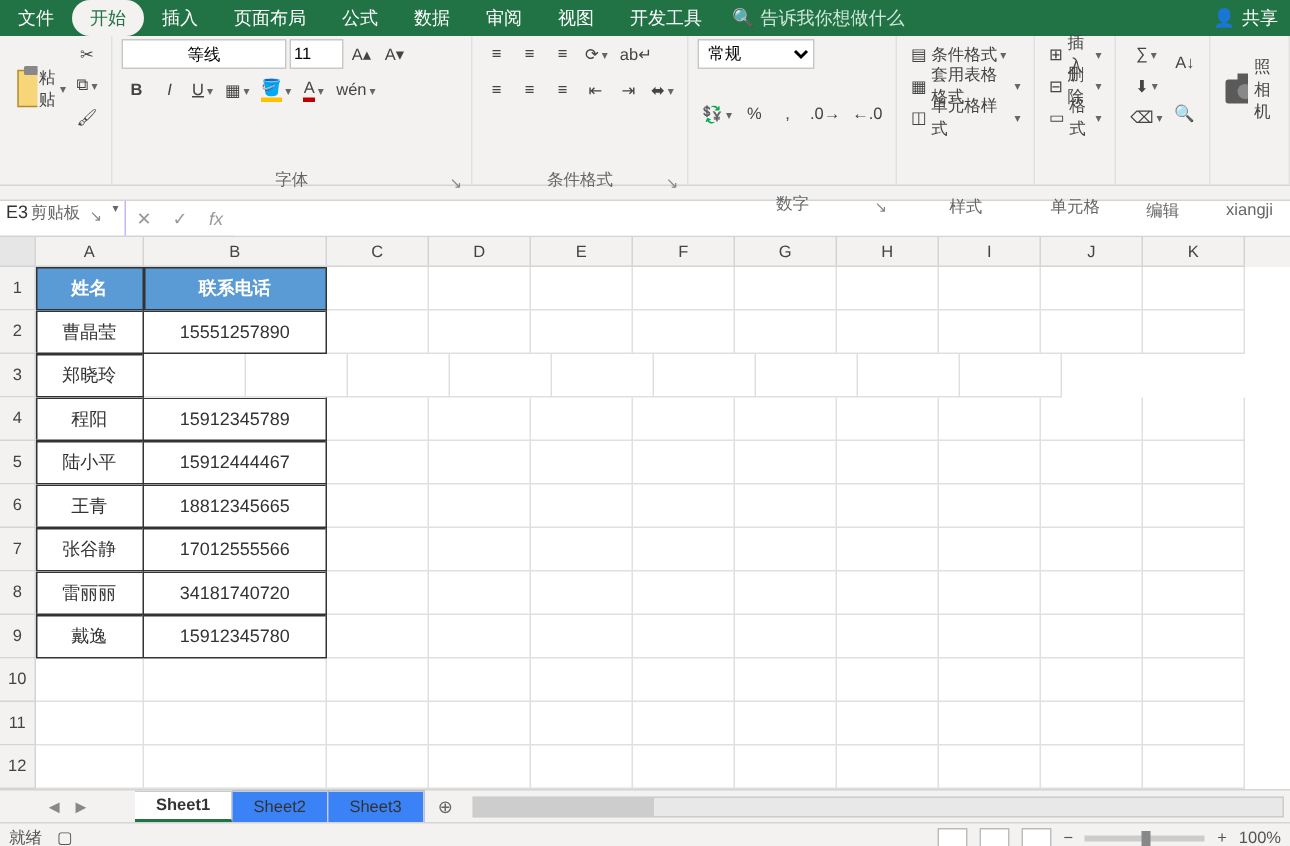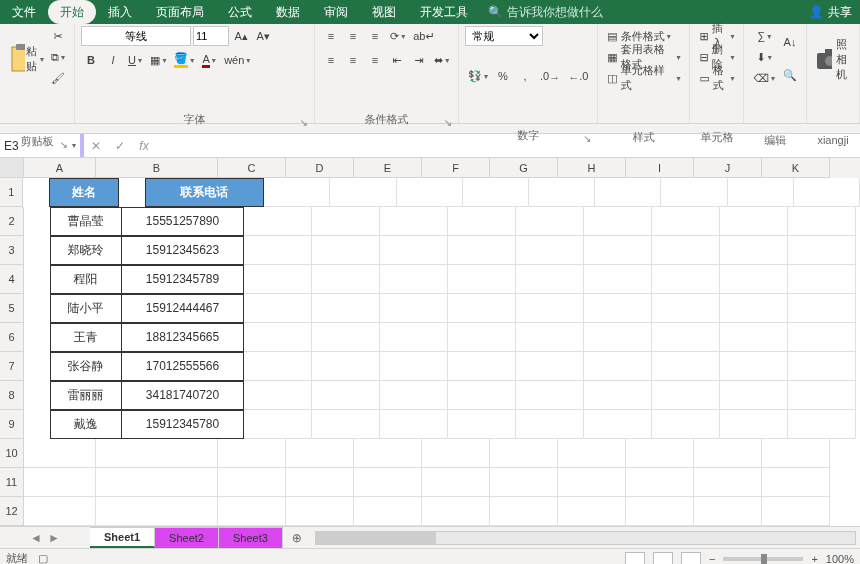--- a/index.html
+++ b/index.html
@@ -23,46 +23,46 @@
 .smbtn { height: 20px; min-width: 20px; font-size: 11px; color: #444; padding: 1px 3px; }
 .dd { font-size: 8px; color: #666; margin-left: 2px; }
 .sel { height: 20px; border: 1px solid #c8c8c8; background: #fff; font-size: 11px; padding: 0 2px; }
 .fontname { width: 110px; text-align: center; }
 .fontsize { width: 36px; }
 .row { display: flex; align-items: center; gap: 2px; }
 .stack { display: flex; flex-direction: column; gap: 1px; }
 
 
 .fbar { height: 24px; border-bottom: 1px solid #d4d4d4; display: flex; align-items: stretch; background: #fff; }
-.namebox { width: 84px; border-right: 4px solid #c4b5fd; display: flex; align-items: center; padding: 0 4px; justify-content: space-between; }
+.namebox { width: 84px; border-right: 1px solid #c4b5fd; display: flex; align-items: flex-start; padding: 0 4px; justify-content: space-between; }
 .fbtn { width: 24px; display: flex; align-items: center; justify-content: center; color: #999; cursor: pointer; }
 .finput { flex: 1; border: none; outline: none; padding: 0 4px; font-size: 12px; }
 .hdrspacer { height: 10px; background: #f3f2f1; border-bottom: 1px solid #d4d4d4; }
 
 
 .grid { position: relative; }
 .colhdrs { display: flex; height: 20px; background: #f3f2f1; }
 .corner { width: 24px; border-right: 1px solid #d4d4d4; border-bottom: 1px solid #d4d4d4; background: #e6e6e6; }
 .ch { border-right: 1px solid #d4d4d4; border-bottom: 1px solid #d4d4d4; display: flex; align-items: center; justify-content: center; color: #444; font-size: 11px; }
 .rows { }
 .tr { display: flex; height: 29px; }
 .rh { width: 24px; background: #f3f2f1; border-right: 1px solid #d4d4d4; border-bottom: 1px solid #d4d4d4; display: flex; align-items: center; justify-content: center; font-size: 11px; color: #444; }
 .cell { border-right: 1px solid #e0e0e0; border-bottom: 1px solid #e0e0e0; display: flex; align-items: center; justify-content: center; font-size: 12px; color: #333; overflow: hidden; }
 .colA { width: 72px; } .colB { width: 122px; } .colstd { width: 68px; }
 .hdrcell { background: #5b9bd5; color: #fff; font-weight: 600; }
-.databorder { border-right: 1px solid #333 !important; border-bottom: 1px solid #333 !important; box-shadow: inset 1px 0 0 #333, inset 0 1px 0 #333; margin-left: 26px; }
+.databorder { border-right: 1px solid #333 !important; border-bottom: 1px solid #333 !important; box-shadow: inset 1px 0 0 #333, inset 0 1px 0 #333; }
 .databorderB { border-right: 1px solid #333 !important; border-bottom: 1px solid #333 !important; box-shadow: inset 0 1px 0 #333; }
 .datatop { box-shadow: inset 1px 1px 0 #333 !important; }
 
 
 .sheettabs { height: 22px; border-top: 1px solid #d4d4d4; display: flex; align-items: stretch; background: #f3f2f1; }
 .stnav { width: 90px; display: flex; align-items: center; justify-content: center; gap: 6px; color: #888; }
 .st { padding: 0 14px; display: flex; align-items: center; border-right: 1px solid #ccc; background: #fff; font-size: 11px; cursor: pointer; border-top: 1px solid #ccc; }
 .st.active { border-bottom: 2px solid #217346; background: #fff; font-weight: 600; }
-.st.inactive { background: #d946ef; text-align: center; }
+.st.inactive { background: #3b82f6; text-align: center; }
 .addsheet { width: 28px; display: flex; align-items: center; justify-content: center; color: #666; cursor: pointer; }
 .hscroll { flex: 1; display: flex; align-items: center; padding: 0 4px; }
 .hsbar { flex: 1; height: 14px; background: #e8e8e8; border: 1px solid #ccc; position: relative; }
 .hsthumb { position: absolute; left: 0; width: 120px; height: 100%; background: #cdcdcd; }
 
 
 .status { height: 20px; background: #f3f2f1; border-top: 1px solid #d4d4d4; display: flex; align-items: center; padding: 0 6px; font-size: 11px; color: #555; gap: 10px; }
 .status .right { margin-left: auto; display: flex; align-items: center; gap: 8px; }
 .viewbtn { width: 20px; height: 14px; border: 1px solid #bbb; background: #fff; cursor: pointer; }
 .zoomslider { width: 80px; height: 4px; background: #ccc; position: relative; }
@@ -355,21 +355,20 @@
         <div class="cell colstd"></div>
         <div class="cell colstd"></div>
         <div class="cell colstd"></div>
         <div class="cell colstd"></div>
         <div class="cell colstd"></div>
         <div class="cell colstd"></div>
       </div>
       <div class="tr">
         <div class="rh">3</div>
         <div class="cell colA databorder">郑晓玲</div>
-        <div class="cell colB databorderB">15912345623</div>
         <div class="cell colstd"></div>
         <div class="cell colstd"></div>
         <div class="cell colstd"></div>
         <div class="cell colstd"></div>
         <div class="cell colstd"></div>
         <div class="cell colstd"></div>
         <div class="cell colstd"></div>
         <div class="cell colstd"></div>
         <div class="cell colstd"></div>
       </div>

